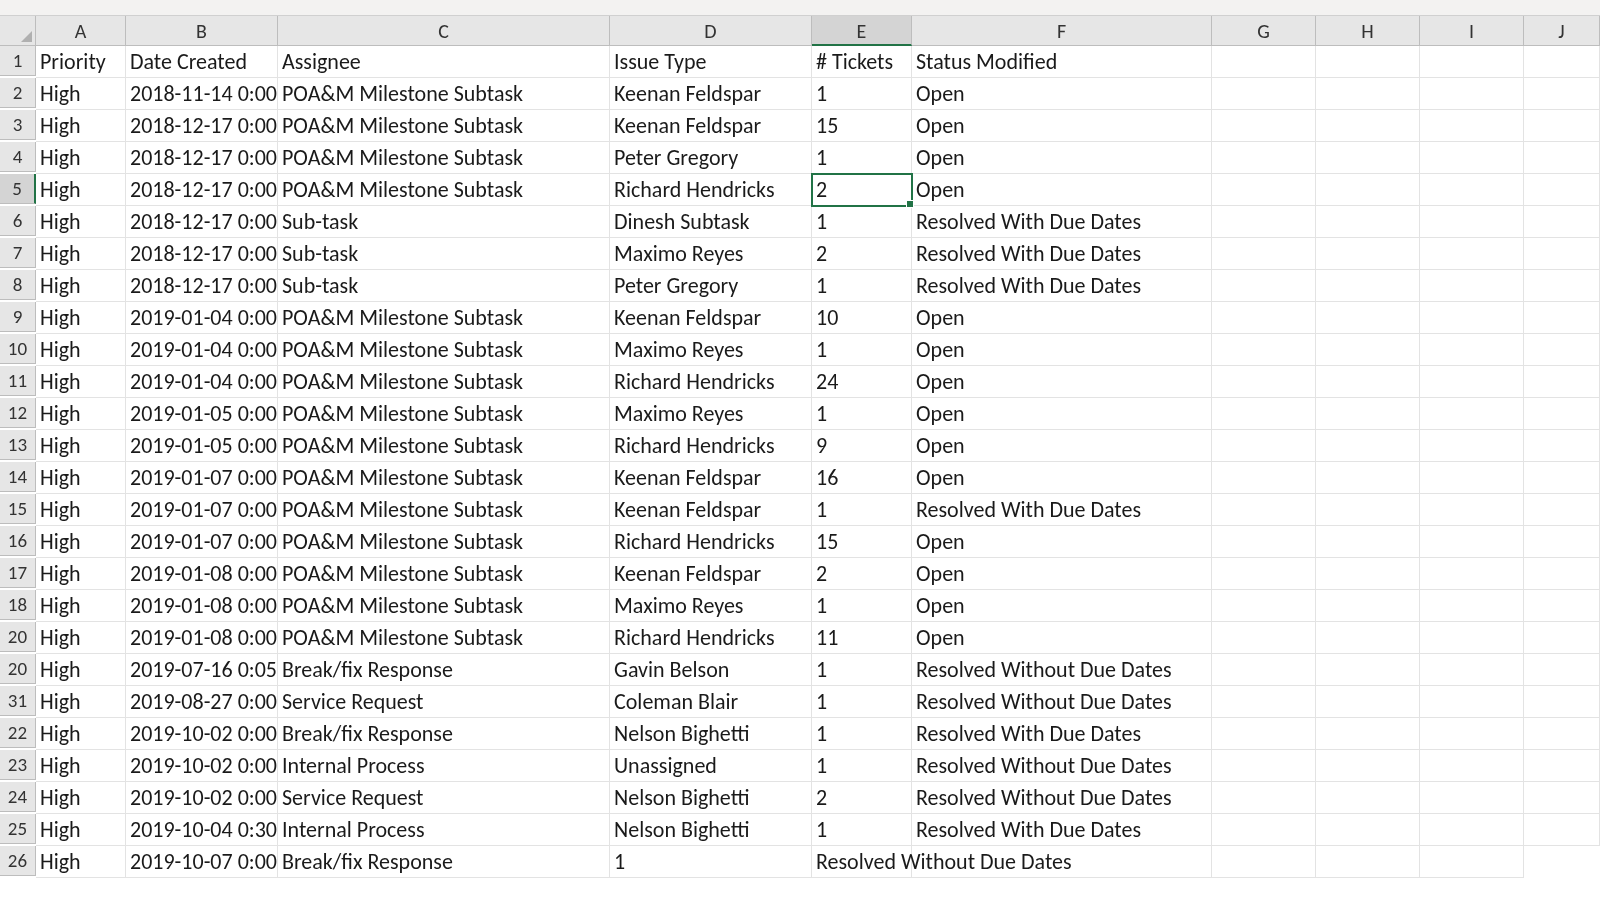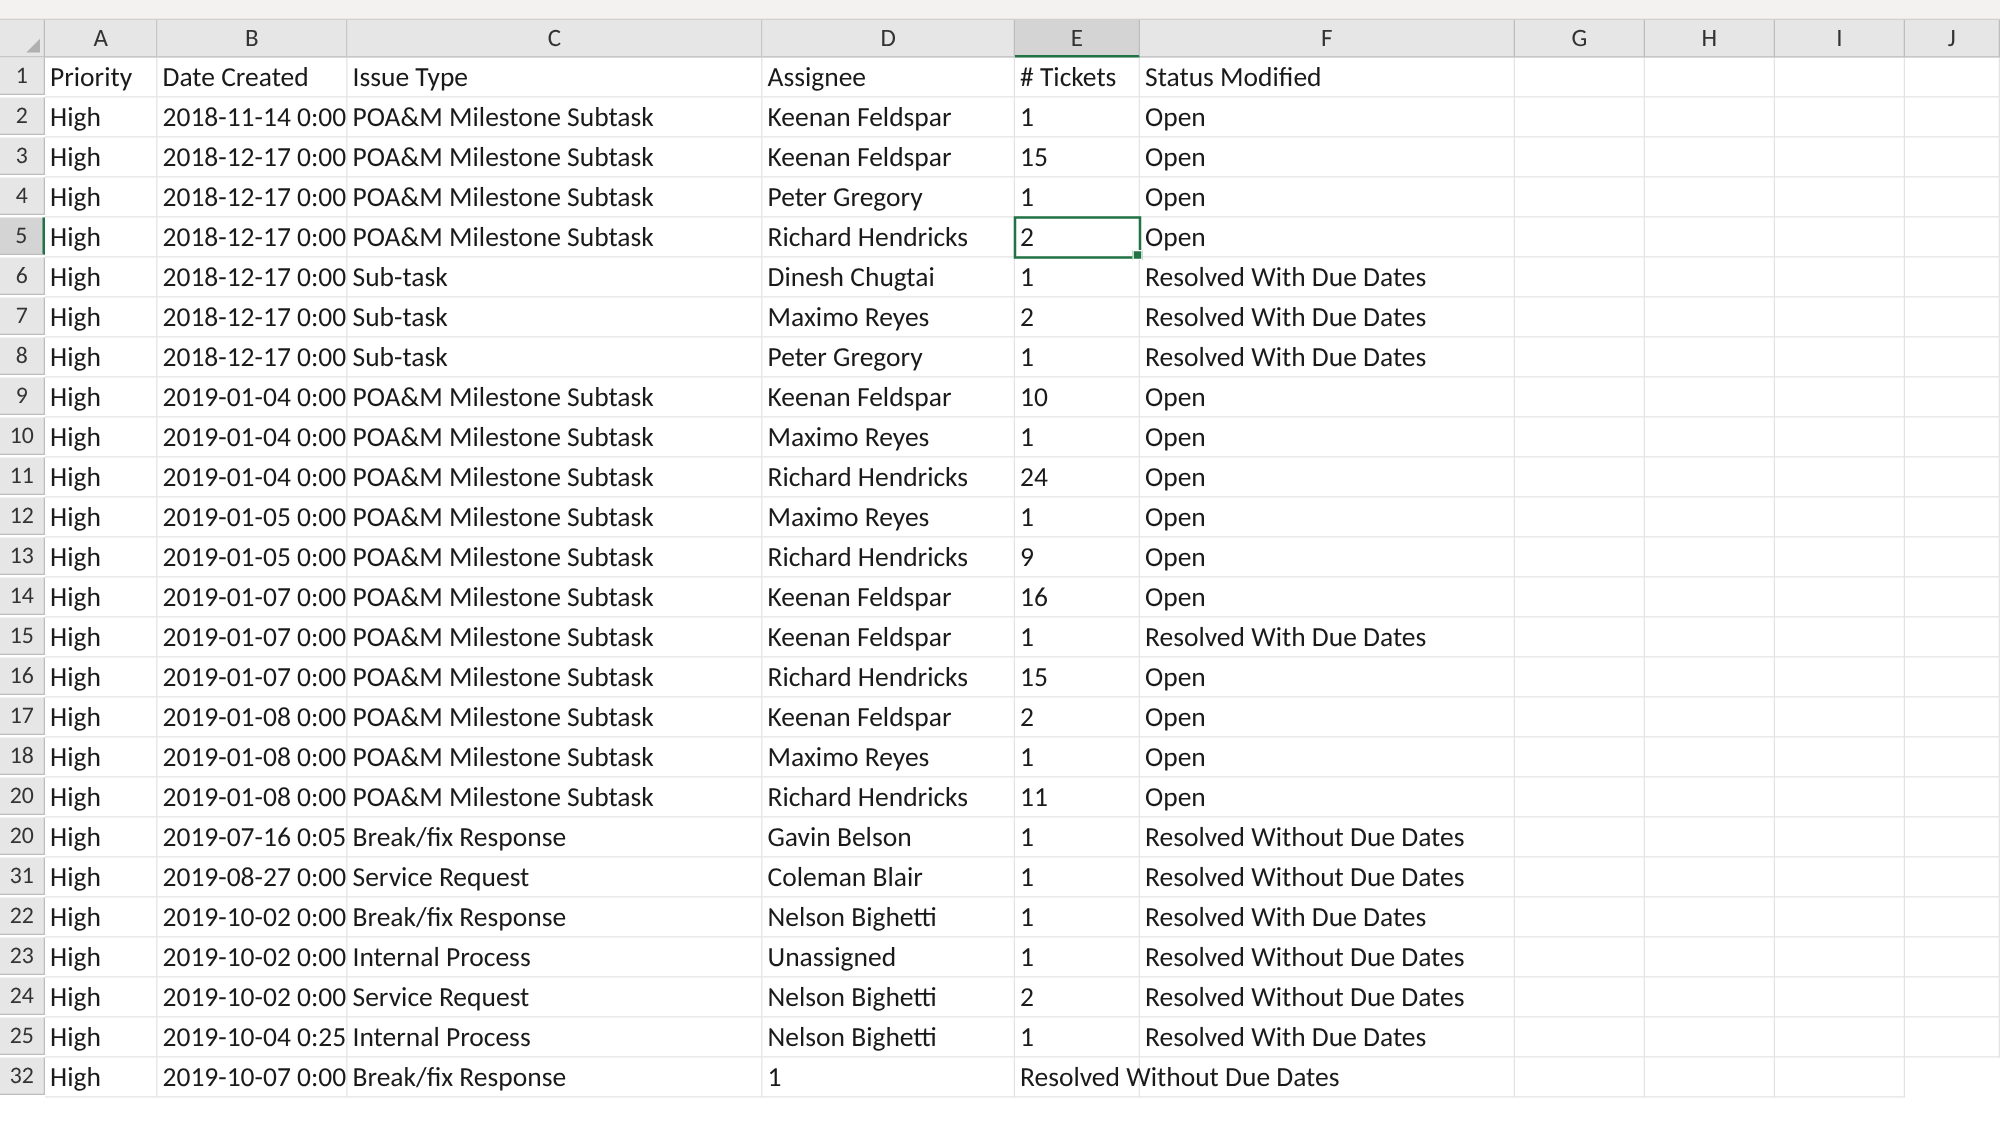--- a/index.html
+++ b/index.html
@@ -106,22 +106,22 @@
       <div class="col-header">D</div>
       <div class="col-header active">E</div>
       <div class="col-header">F</div>
       <div class="col-header">G</div>
       <div class="col-header">H</div>
       <div class="col-header">I</div>
       <div class="col-header">J</div>
       <div class="row-header">1</div>
       <div class="cell">Priority</div>
       <div class="cell">Date Created</div>
+      <div class="cell">Assignee</div>
       <div class="cell">Issue Type</div>
-      <div class="cell">Assignee</div>
       <div class="cell"># Tickets</div>
       <div class="cell">Status Modified</div>
       <div class="cell"></div>
       <div class="cell"></div>
       <div class="cell"></div>
       <div class="cell"></div>
       <div class="row-header">2</div>
       <div class="cell">High</div>
       <div class="cell num">2018-11-14 0:00</div>
       <div class="cell">POA&amp;M Milestone Subtask</div>
@@ -162,21 +162,21 @@
       <div class="cell num selected">2</div>
       <div class="cell">Open</div>
       <div class="cell"></div>
       <div class="cell"></div>
       <div class="cell"></div>
       <div class="cell"></div>
       <div class="row-header">6</div>
       <div class="cell">High</div>
       <div class="cell num">2018-12-17 0:00</div>
       <div class="cell">Sub-task</div>
-      <div class="cell">Dinesh Chugtai</div>
+      <div class="cell">Dinesh Subtask</div>
       <div class="cell num">1</div>
       <div class="cell">Resolved With Due Dates</div>
       <div class="cell"></div>
       <div class="cell"></div>
       <div class="cell"></div>
       <div class="cell"></div>
       <div class="row-header">7</div>
       <div class="cell">High</div>
       <div class="cell num">2018-12-17 0:00</div>
       <div class="cell">Sub-task</div>
@@ -369,30 +369,30 @@
       <div class="cell">Service Request</div>
       <div class="cell">Nelson Bighetti</div>
       <div class="cell num">2</div>
       <div class="cell">Resolved Without Due Dates</div>
       <div class="cell"></div>
       <div class="cell"></div>
       <div class="cell"></div>
       <div class="cell"></div>
       <div class="row-header">25</div>
       <div class="cell">High</div>
-      <div class="cell num">2019-10-04 0:25</div>
+      <div class="cell num">2019-10-04 0:30</div>
       <div class="cell">Internal Process</div>
       <div class="cell">Nelson Bighetti</div>
       <div class="cell num">1</div>
       <div class="cell">Resolved With Due Dates</div>
       <div class="cell"></div>
       <div class="cell"></div>
       <div class="cell"></div>
       <div class="cell"></div>
-      <div class="row-header">32</div>
+      <div class="row-header">26</div>
       <div class="cell">High</div>
       <div class="cell num">2019-10-07 0:00</div>
       <div class="cell">Break/fix Response</div>
       <div class="cell num">1</div>
       <div class="cell">Resolved Without Due Dates</div>
       <div class="cell"></div>
       <div class="cell"></div>
       <div class="cell"></div>
       <div class="cell"></div>
     </div>

